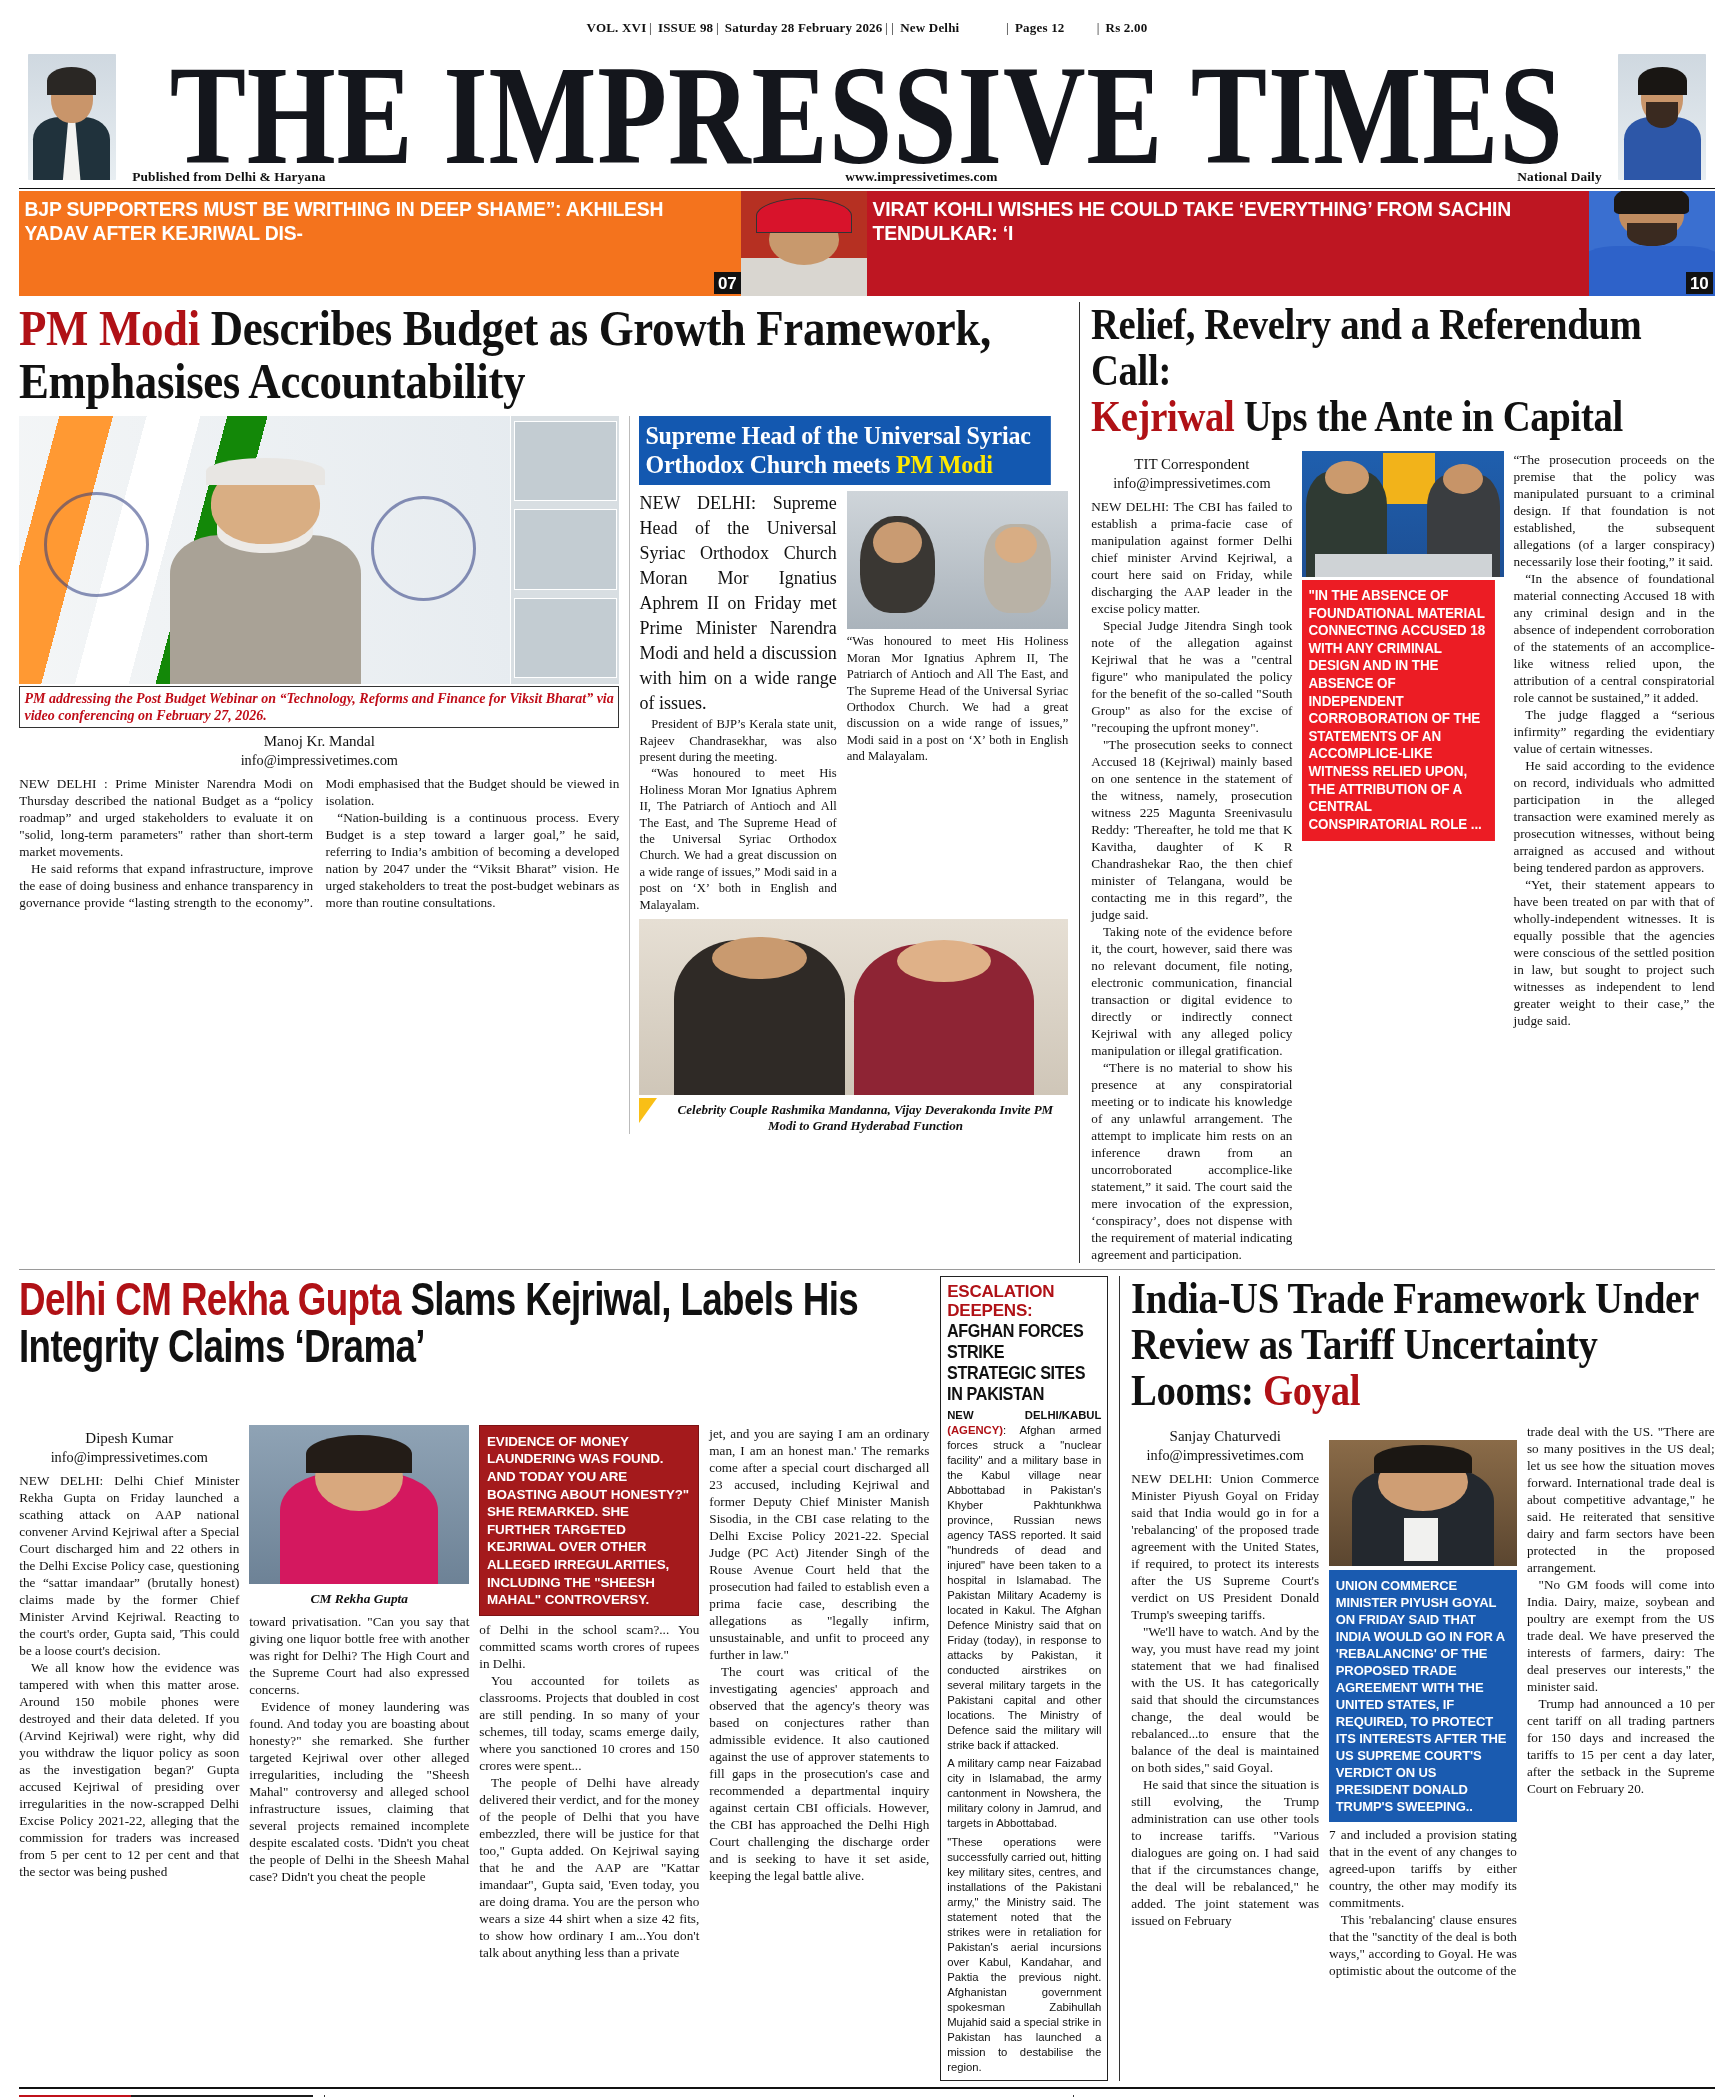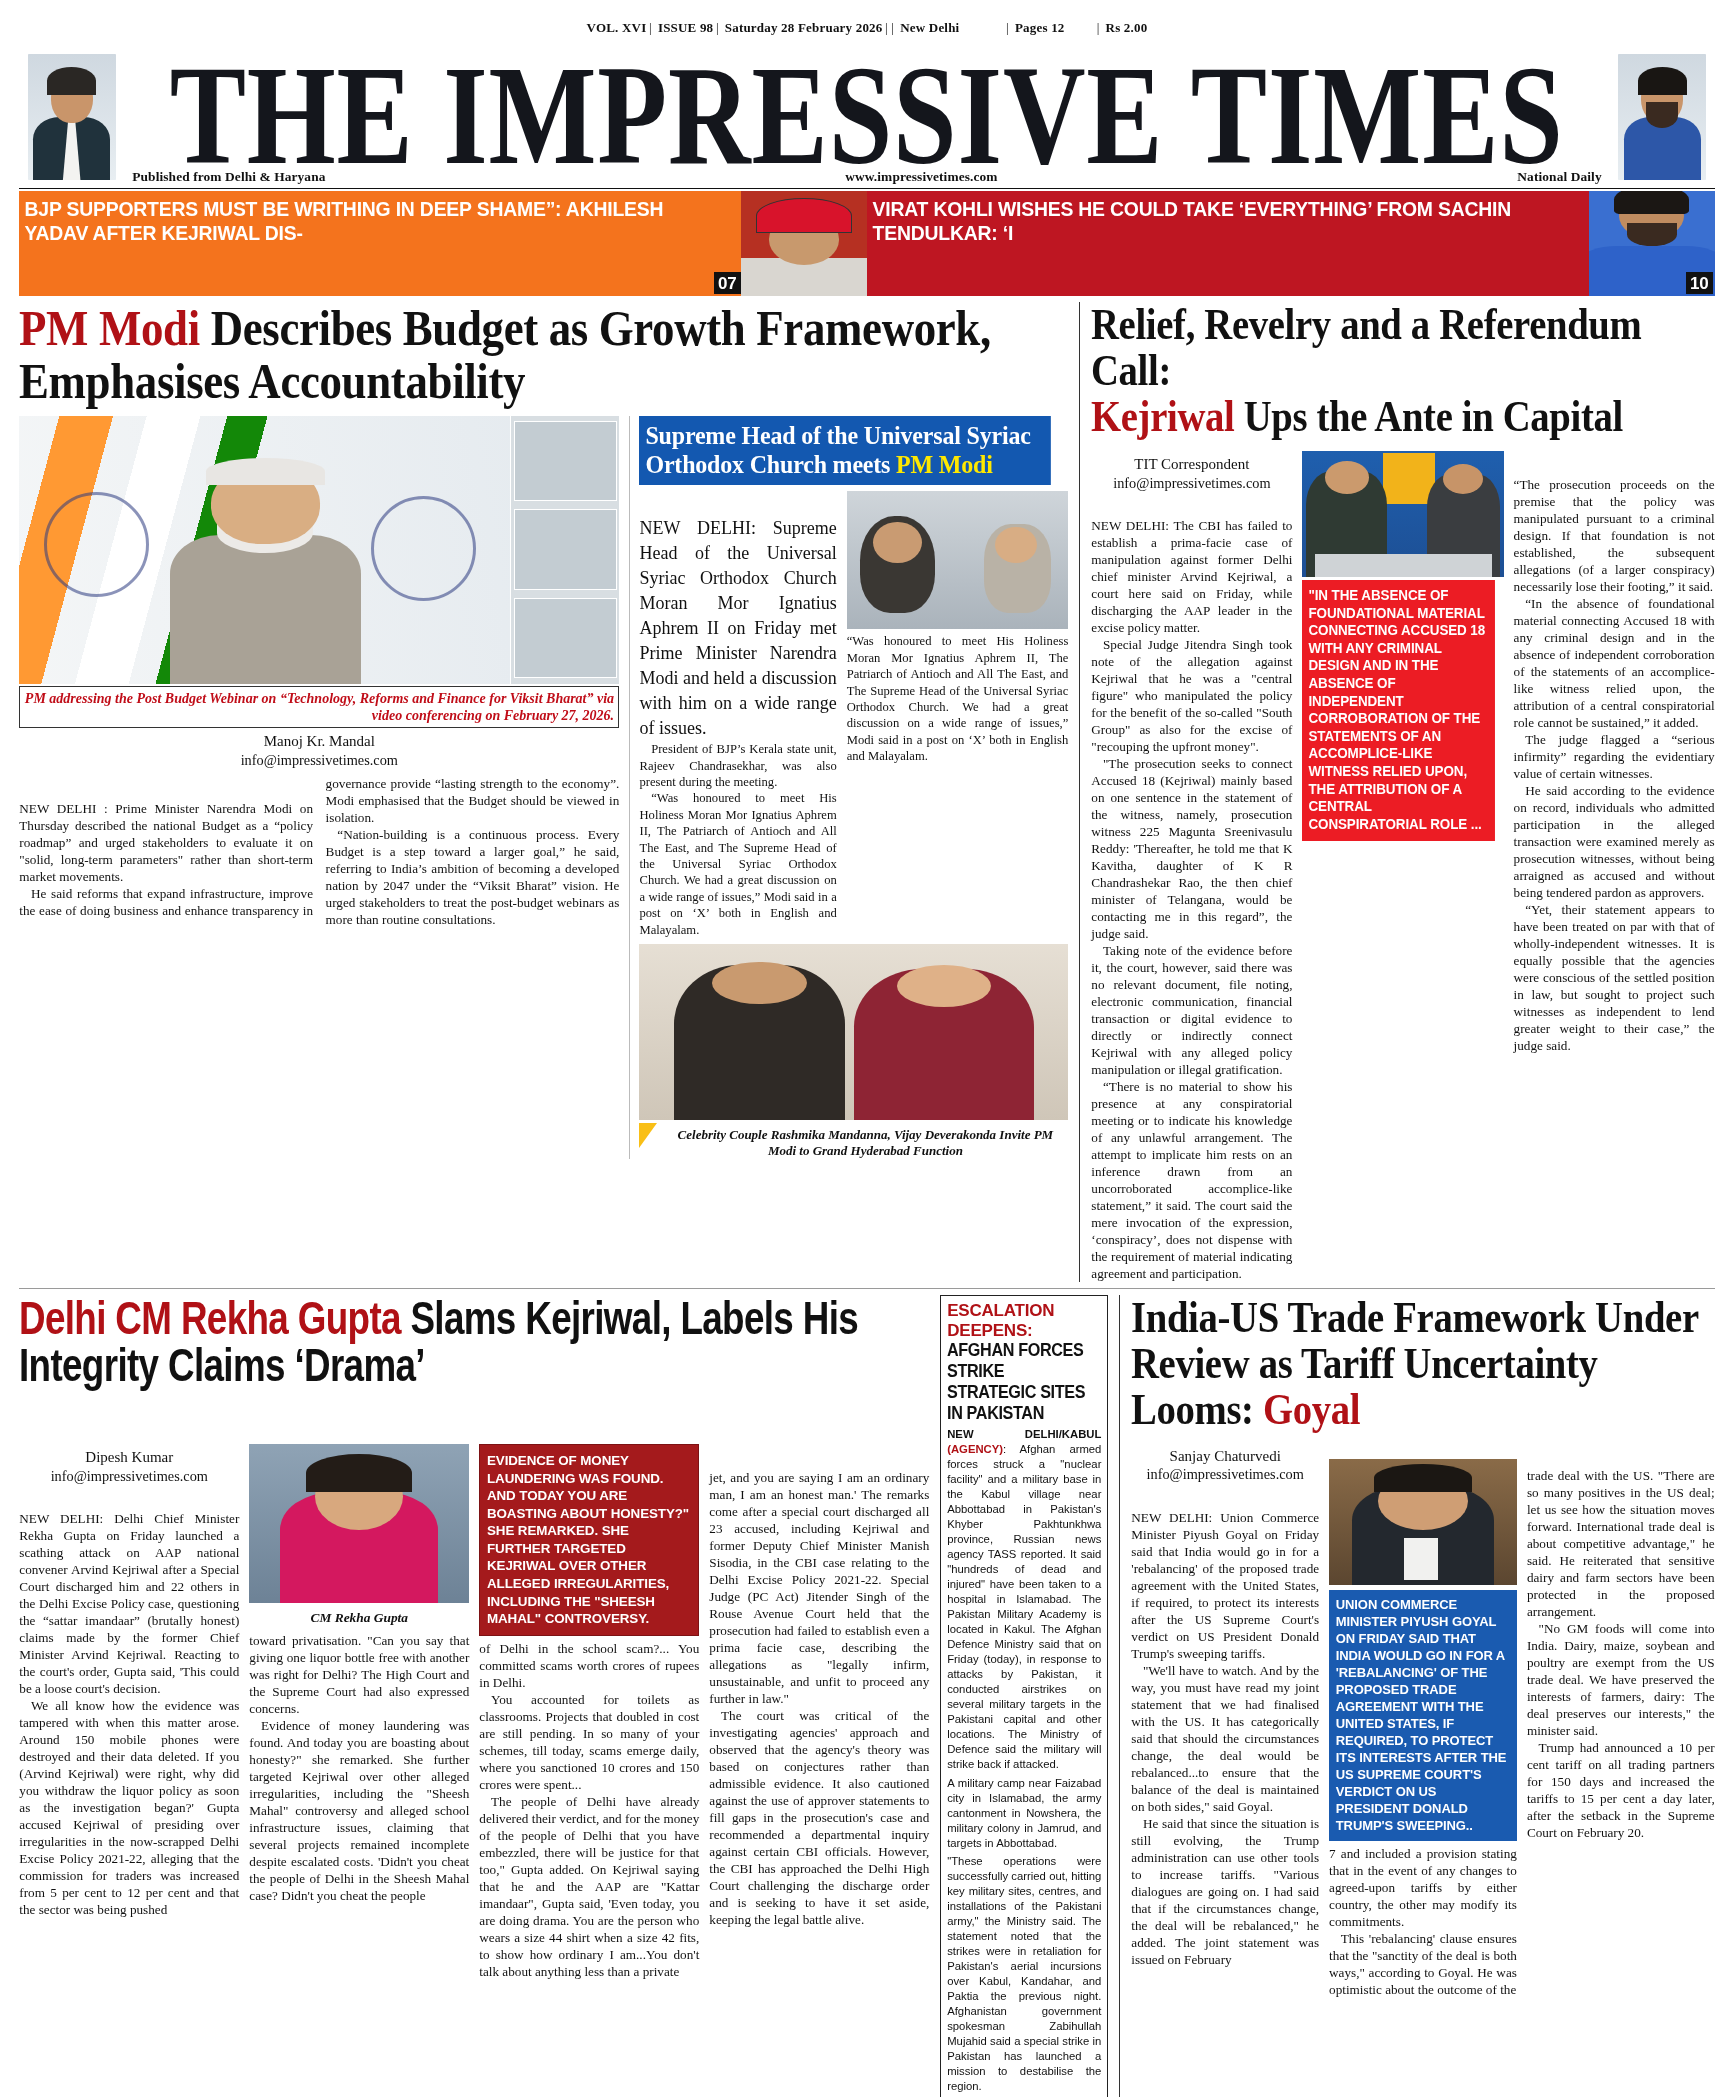--- a/index.html
+++ b/index.html
@@ -138,26 +138,26 @@
 
   p.body {
     font-family: "Liberation Serif", serif;
     font-size: 13.2px;
     line-height: 17px;
     text-align: justify;
     text-indent: 11.7px;
     margin: 0;
     hyphens: auto;
   }
-  p.body.first { text-indent: 0; margin-top: 25px; }
+  p.body.first { text-indent: 0; }
   .cap {
     font-family:"Liberation Serif", serif;
     font-style: italic; font-weight: 700;
     color: #c00d18; font-size: 14px; line-height: 17px;
-    border: 0.8px solid #333; padding: 2.9px 4.2px; margin-top: 2.5px; text-align: right;
+    border: 0.8px solid #333; padding: 2.9px 4.2px; margin-top: 2.5px;
   }
   .cap.black { color:#111; border:none; text-align:center; font-size:13.4px; }
 
   
   .modi-photo { width: 100%; height: 268px; position: relative; overflow: hidden; background:#e9eef2; }
   .modi-photo .flagbg { position:absolute; inset:0;
      background:
        linear-gradient(105deg, transparent 0 6%, #ff9933 6% 14%, transparent 14% 19%, #ffffff 19% 27%, transparent 27% 31%, #138808 31% 37%, transparent 37% 100%),
        linear-gradient(80deg, #f4f6f7, #e3e9ee); }
   .modi-photo .chakra { position:absolute; border-radius:50%; border: 3.8px solid #2b3a80; opacity:.55; }

